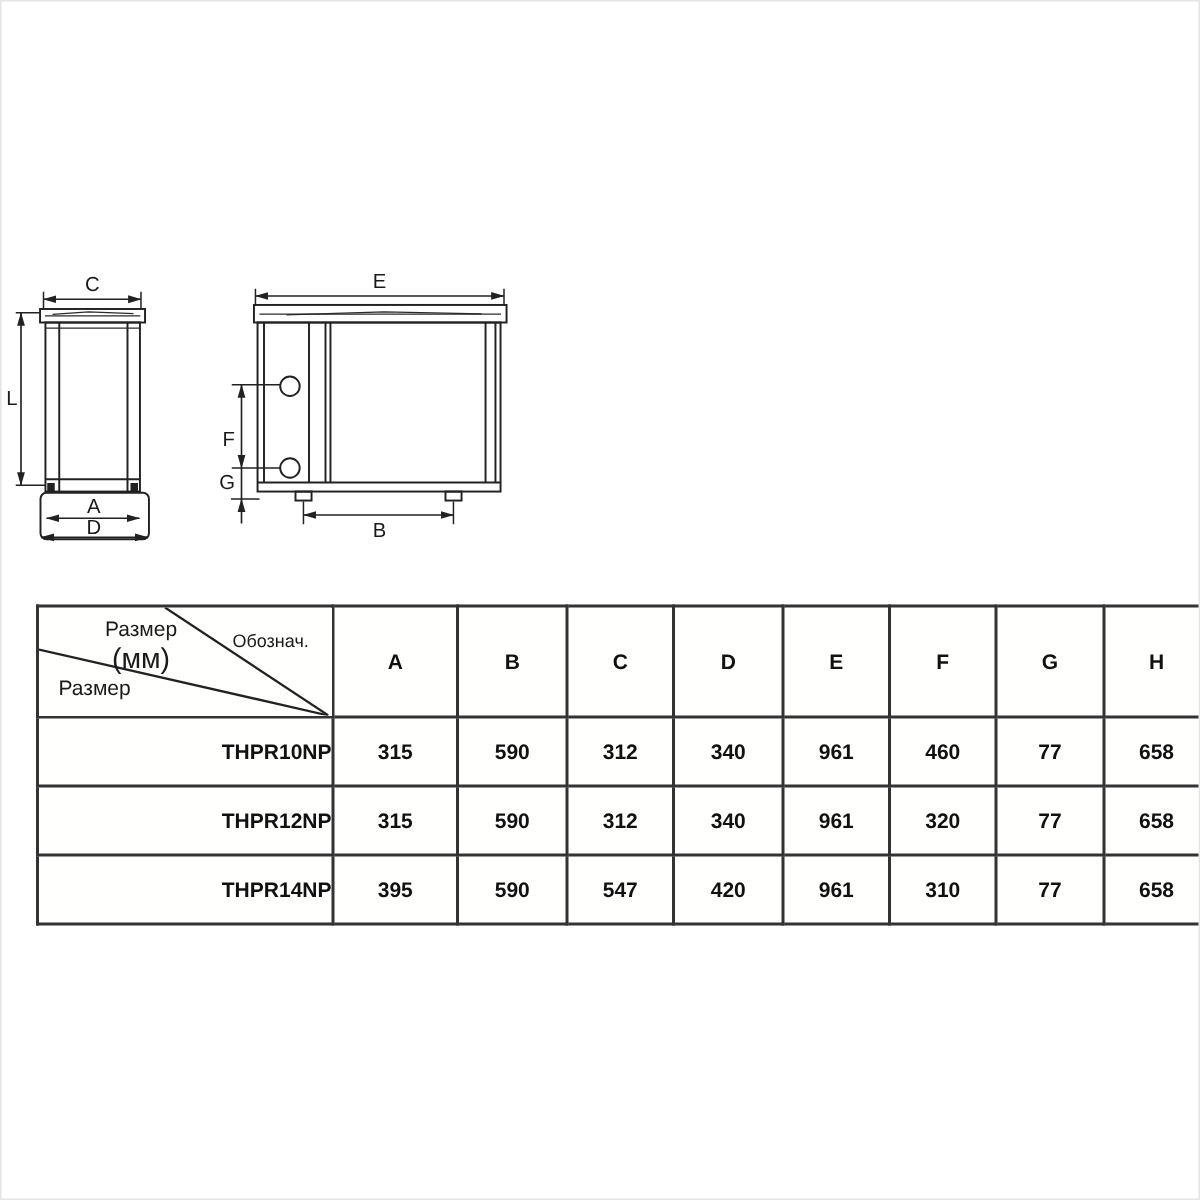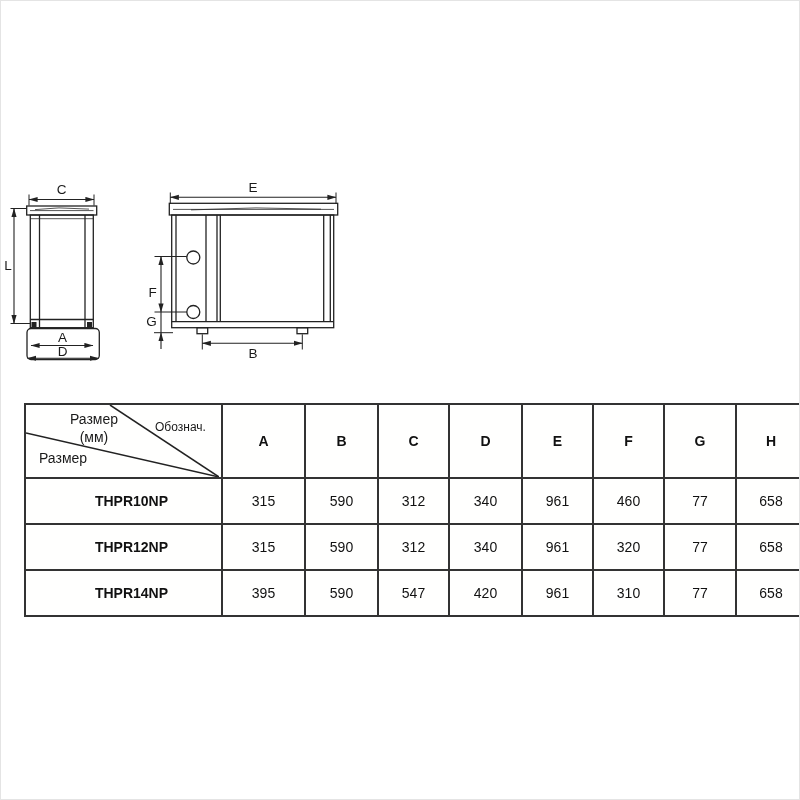--- a/index.html
+++ b/index.html
@@ -16,28 +16,28 @@
   svg.diagram .ext{stroke:#222;stroke-width:1;fill:none;}
   svg.diagram text{font-family:"Liberation Sans", sans-serif;font-size:13.5px;fill:#1a1a1a;}
   svg.diagram .fillmark{fill:#222;stroke:none;}
 
   table.dims{
     position:absolute;left:23px;top:402px;
     width:782px;border-collapse:collapse;table-layout:fixed;
     font-family:"Liberation Sans", sans-serif;color:#111;
   }
   table.dims td{border:2px solid #333;text-align:center;vertical-align:middle;
-    font-size:14px;background:#fffffe;padding:0;}
+    font-size:14px;background:#fffffe;padding:0;font-weight:bold;}
   table.dims tr.hdr td{height:72px;font-weight:bold;}
   table.dims tr.data td{height:44px;}
-  table.dims td.model{text-align:center;padding-left:16px;font-weight:bold;}
+  table.dims td.model{text-align:right;padding-left:16px;font-weight:bold;}
   td.corner{position:relative;font-weight:normal !important;}
   .corner .lbl{position:absolute;white-space:nowrap;color:#1a1a1a;}
   .corner .size{left:22px;top:6px;width:92px;text-align:center;font-size:14px;line-height:16px;}
-  .corner .unit{left:22px;top:24px;width:92px;text-align:center;font-size:14px;}
+  .corner .unit{left:22px;top:24px;width:92px;text-align:center;font-size:19px;}
   .corner .desig{left:129px;top:15px;font-size:12px;}
   .corner .model-lbl{left:13px;top:45px;font-size:14px;}
   .corner svg{position:absolute;left:0;top:0;}
 </style>
 </head>
 <body>
 
 <div class="canvas">
 
   <svg class="diagram" width="800" height="395" viewBox="0 0 800 395">

